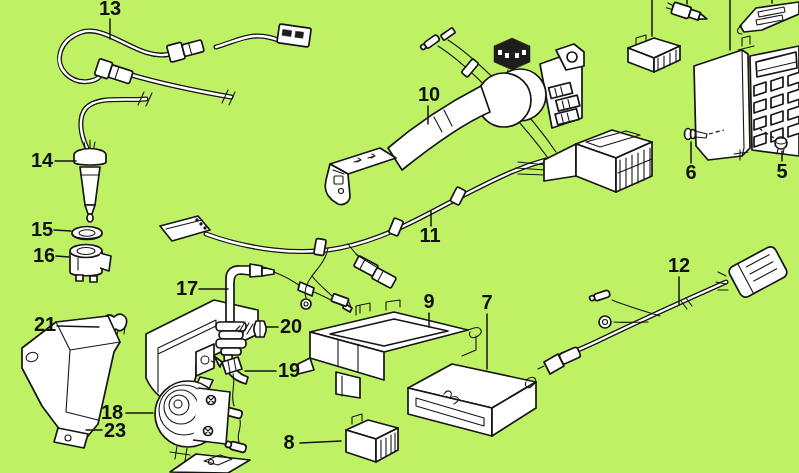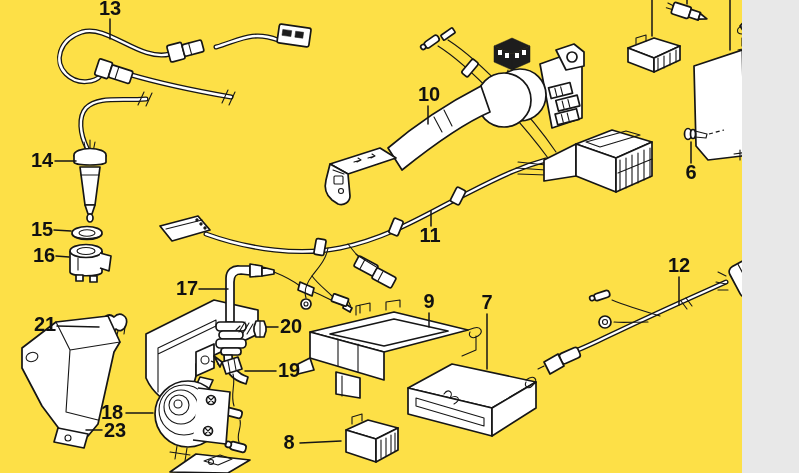--- a/index.html
+++ b/index.html
@@ -1,16 +1,16 @@
 <!DOCTYPE html>
 <html><head>
 <meta charset="utf-8">
 <style>
   html,body{margin:0;padding:0;background:#e8e8e8;}
-  .frame{width:742px;height:473px;background:#fde047;position:relative;overflow:hidden;text-align:right;}
+  .frame{width:799px;height:473px;background:#bef264;position:relative;overflow:hidden;text-align:right;}
   svg{display:block;}
   .th{fill:none;stroke:#161616;stroke-width:1.1;stroke-linecap:round;stroke-linejoin:round;}
   .fw{fill:#ffffff;stroke:#161616;stroke-width:1.7;stroke-linejoin:round;}
   .fd{fill:#1d1d1d;stroke:#1d1d1d;stroke-width:0.5;}
   .cab{fill:none;stroke:#161616;stroke-width:5;stroke-linecap:round;}
   .cabw{fill:none;stroke:#ffffff;stroke-width:2.4;stroke-linecap:round;}
   .dash{fill:none;stroke:#161616;stroke-width:1.2;stroke-dasharray:4 3;}
   .leader{fill:none;stroke:#161616;stroke-width:1.5;stroke-linecap:round;}
   text.callout{font:bold 20px "Liberation Sans", sans-serif;fill:#111111;text-anchor:middle;}
 </style>

